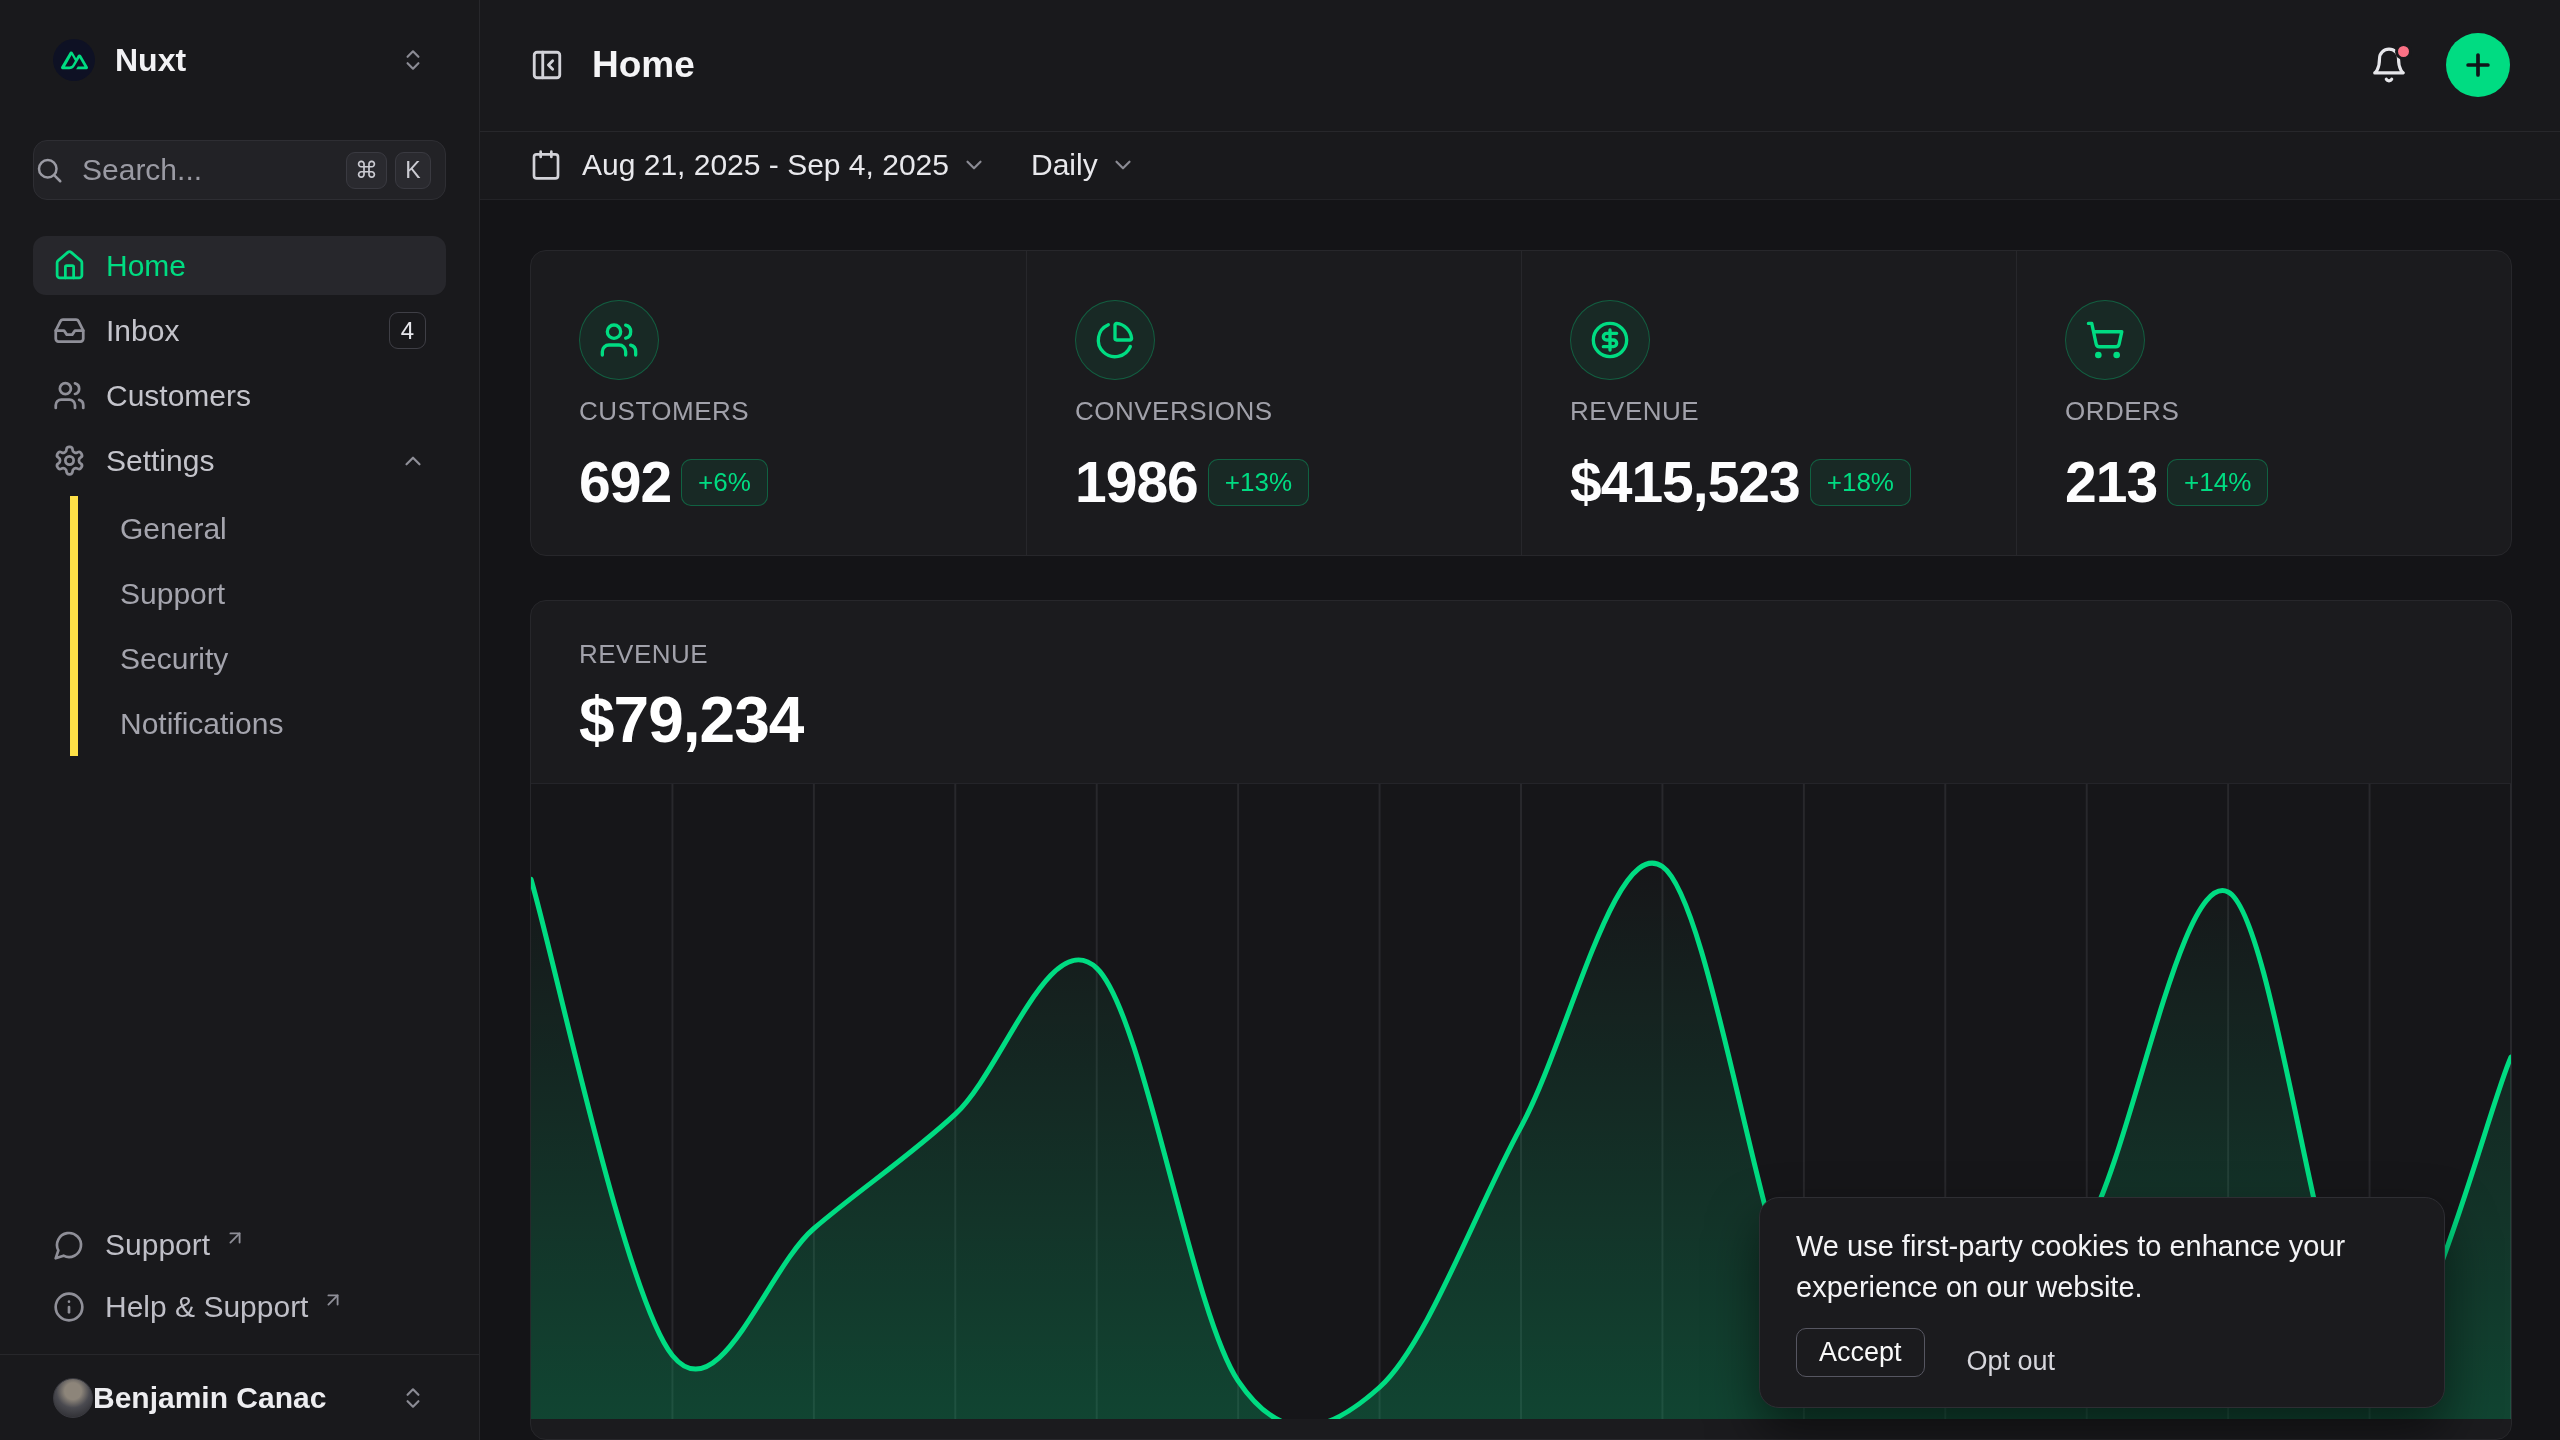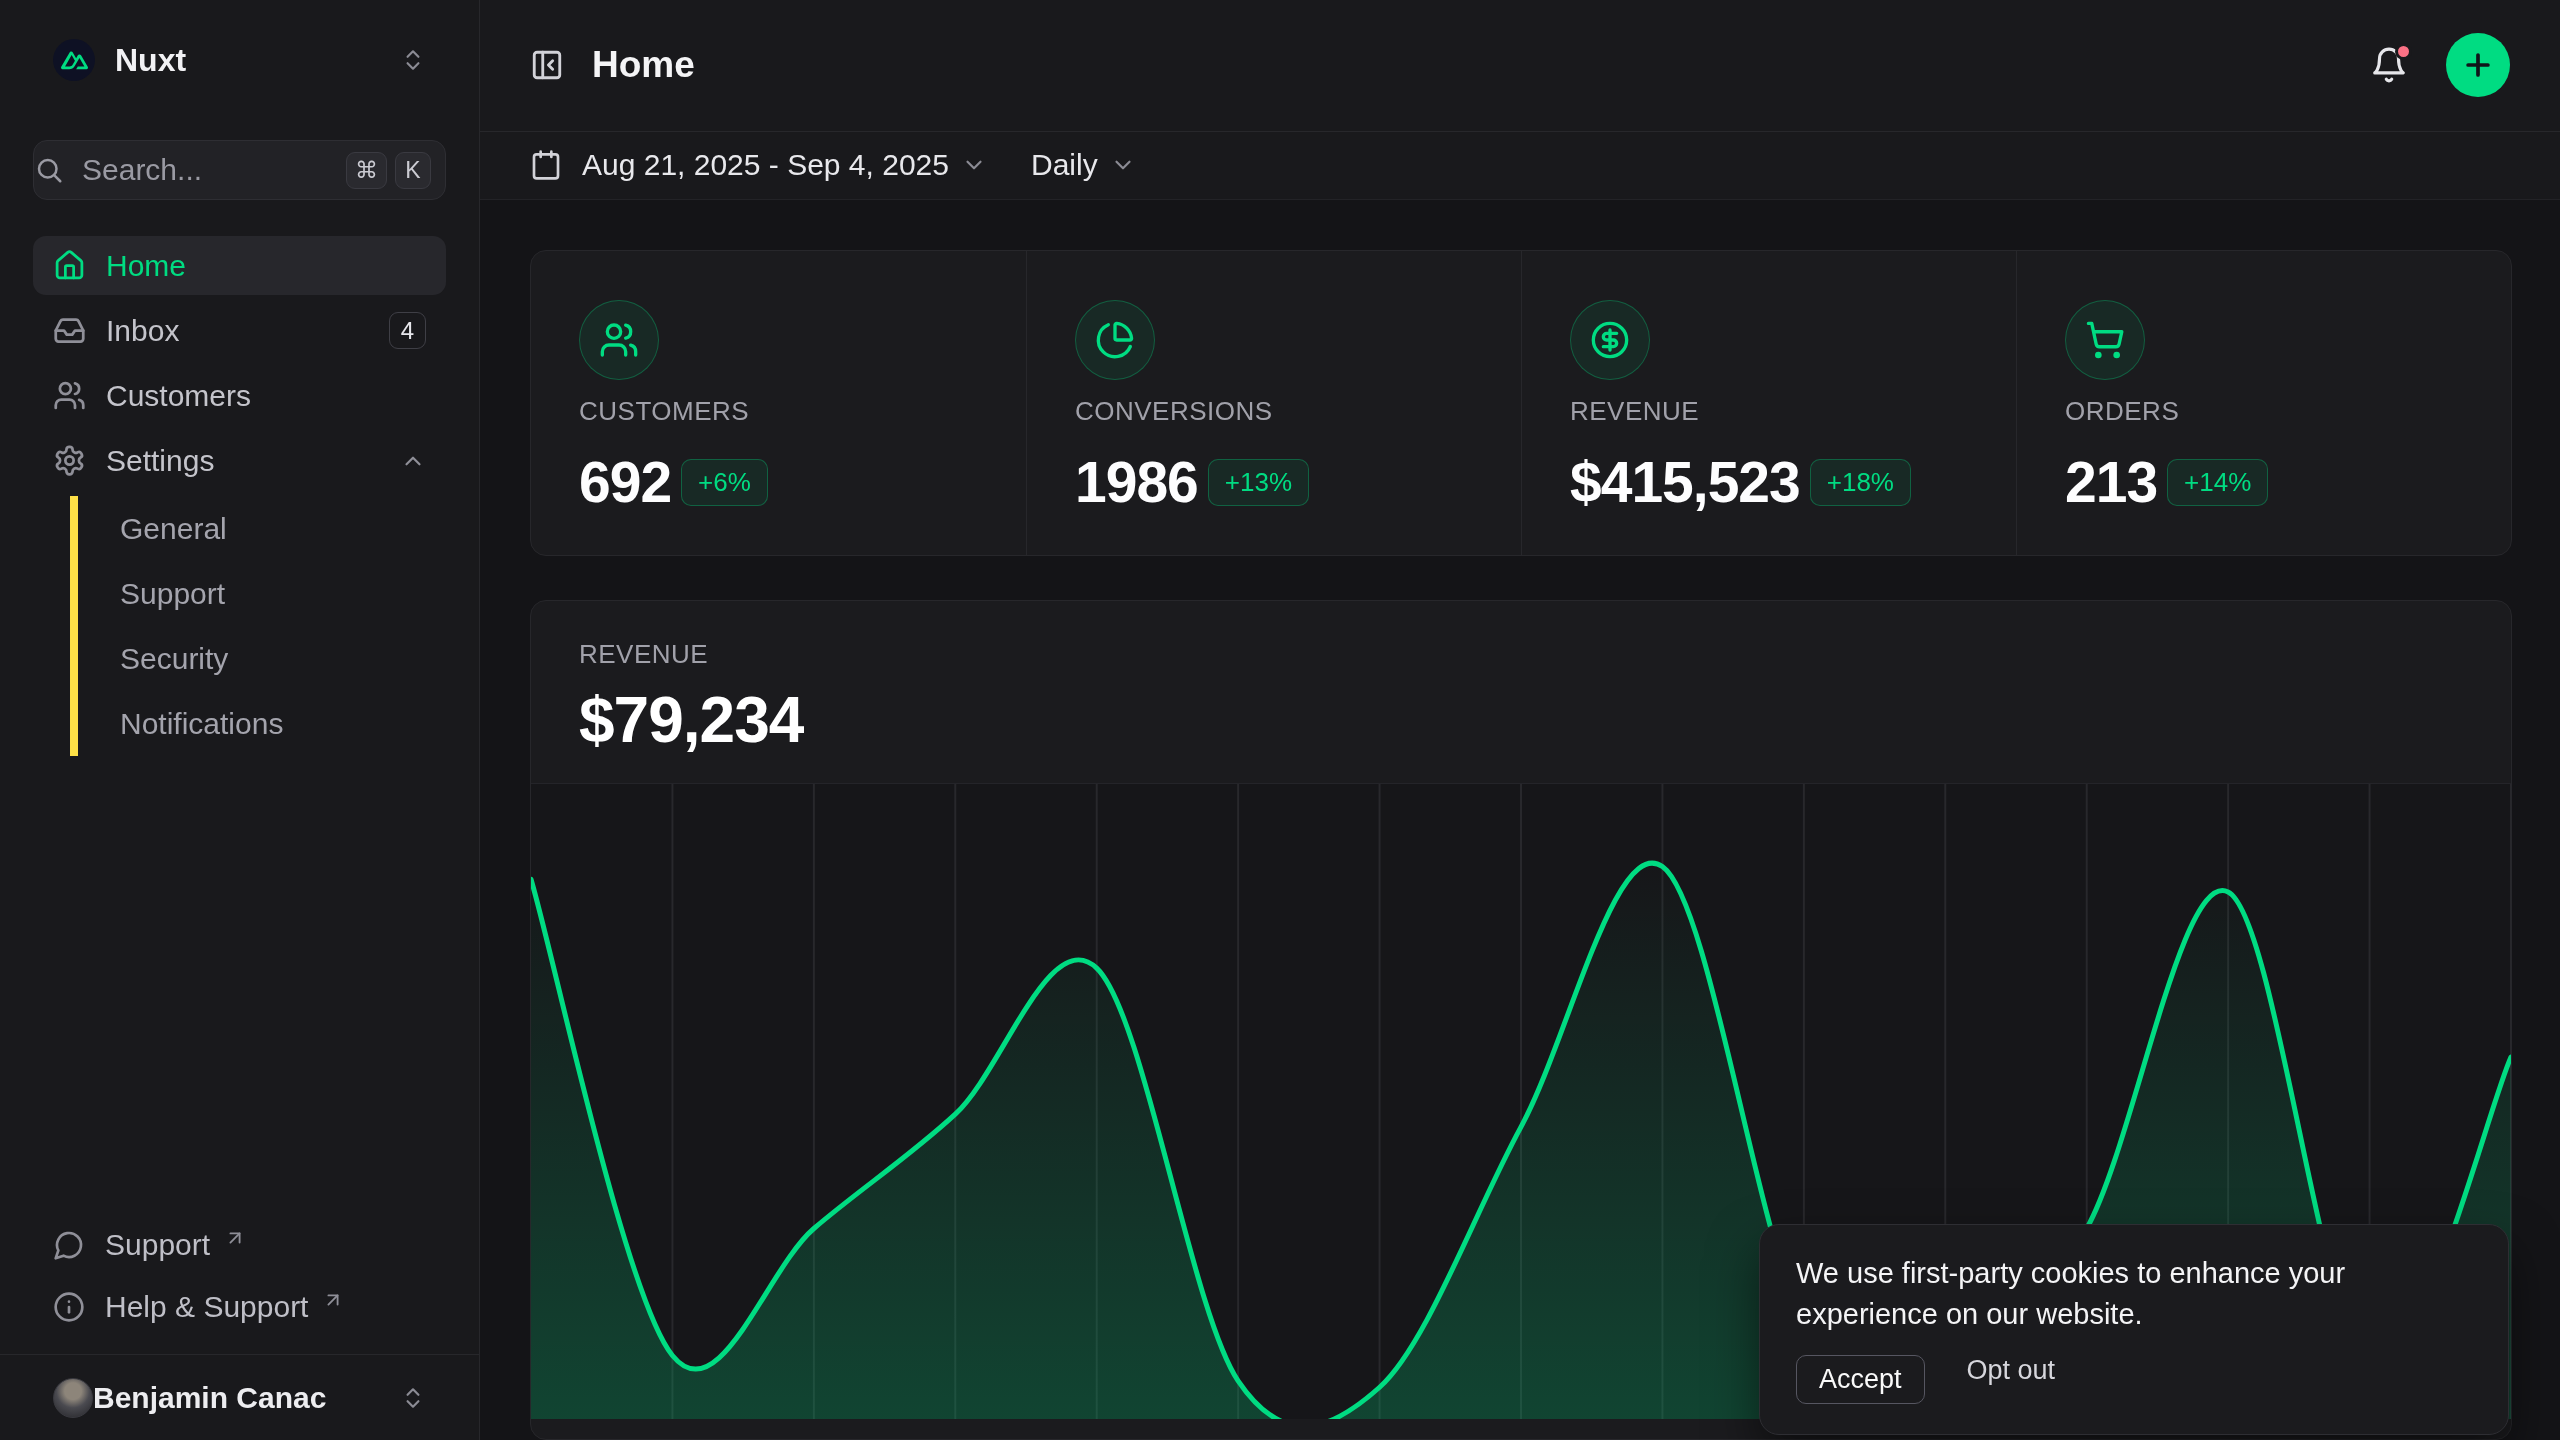--- a/index.html
+++ b/index.html
@@ -133,28 +133,27 @@
     background:#1b1b1e; border:1px solid #27272b; overflow:hidden;
   }
   .rev-header { padding:38px 48px 0; }
   .rev-label { font-size:26px; font-weight:500; letter-spacing:0.5px; color:#a1a1aa; }
   .rev-total { margin-top:12px; font-size:64px; font-weight:700; letter-spacing:-1px; color:#ffffff; line-height:76px; }
   .plot { margin-top:25px; height:636px; background:#161619; border-top:1px solid #242429; position:relative; }
   .plot svg { position:absolute; inset:0; width:100%; height:100%; }
 
   
   .cookie-banner {
-    position:fixed; left:1759px; top:1197px; width:750px;
+    position:fixed; left:1759px; top:1197px; width:686px;
     background:#1b1b1e; border:1px solid #2e2e33; border-radius:20px;
     box-shadow:0 24px 50px rgba(0,0,0,0.5);
     padding:28px 36px 30px;
-    margin-top:27px;
   }
   .cookie-msg { font-size:29px; line-height:41px; color:#f4f4f6; max-width:620px; }
-  .cookie-actions { margin-top:20px; display:flex; align-items:flex-start; }
+  .cookie-actions { margin-top:20px; display:flex; align-items:flex-end; }
   .accept-btn {
     font-family:inherit; font-size:27px; font-weight:500; color:#fafafa;
     background:transparent; border:1px solid #565661; border-radius:10px;
     padding:8px 22px; cursor:pointer;
   }
   .optout-btn {
     font-family:inherit; font-size:27px; font-weight:500; color:#d6d6dc;
     background:transparent; border:none; margin-left:42px; cursor:pointer;
   }
 </style>

